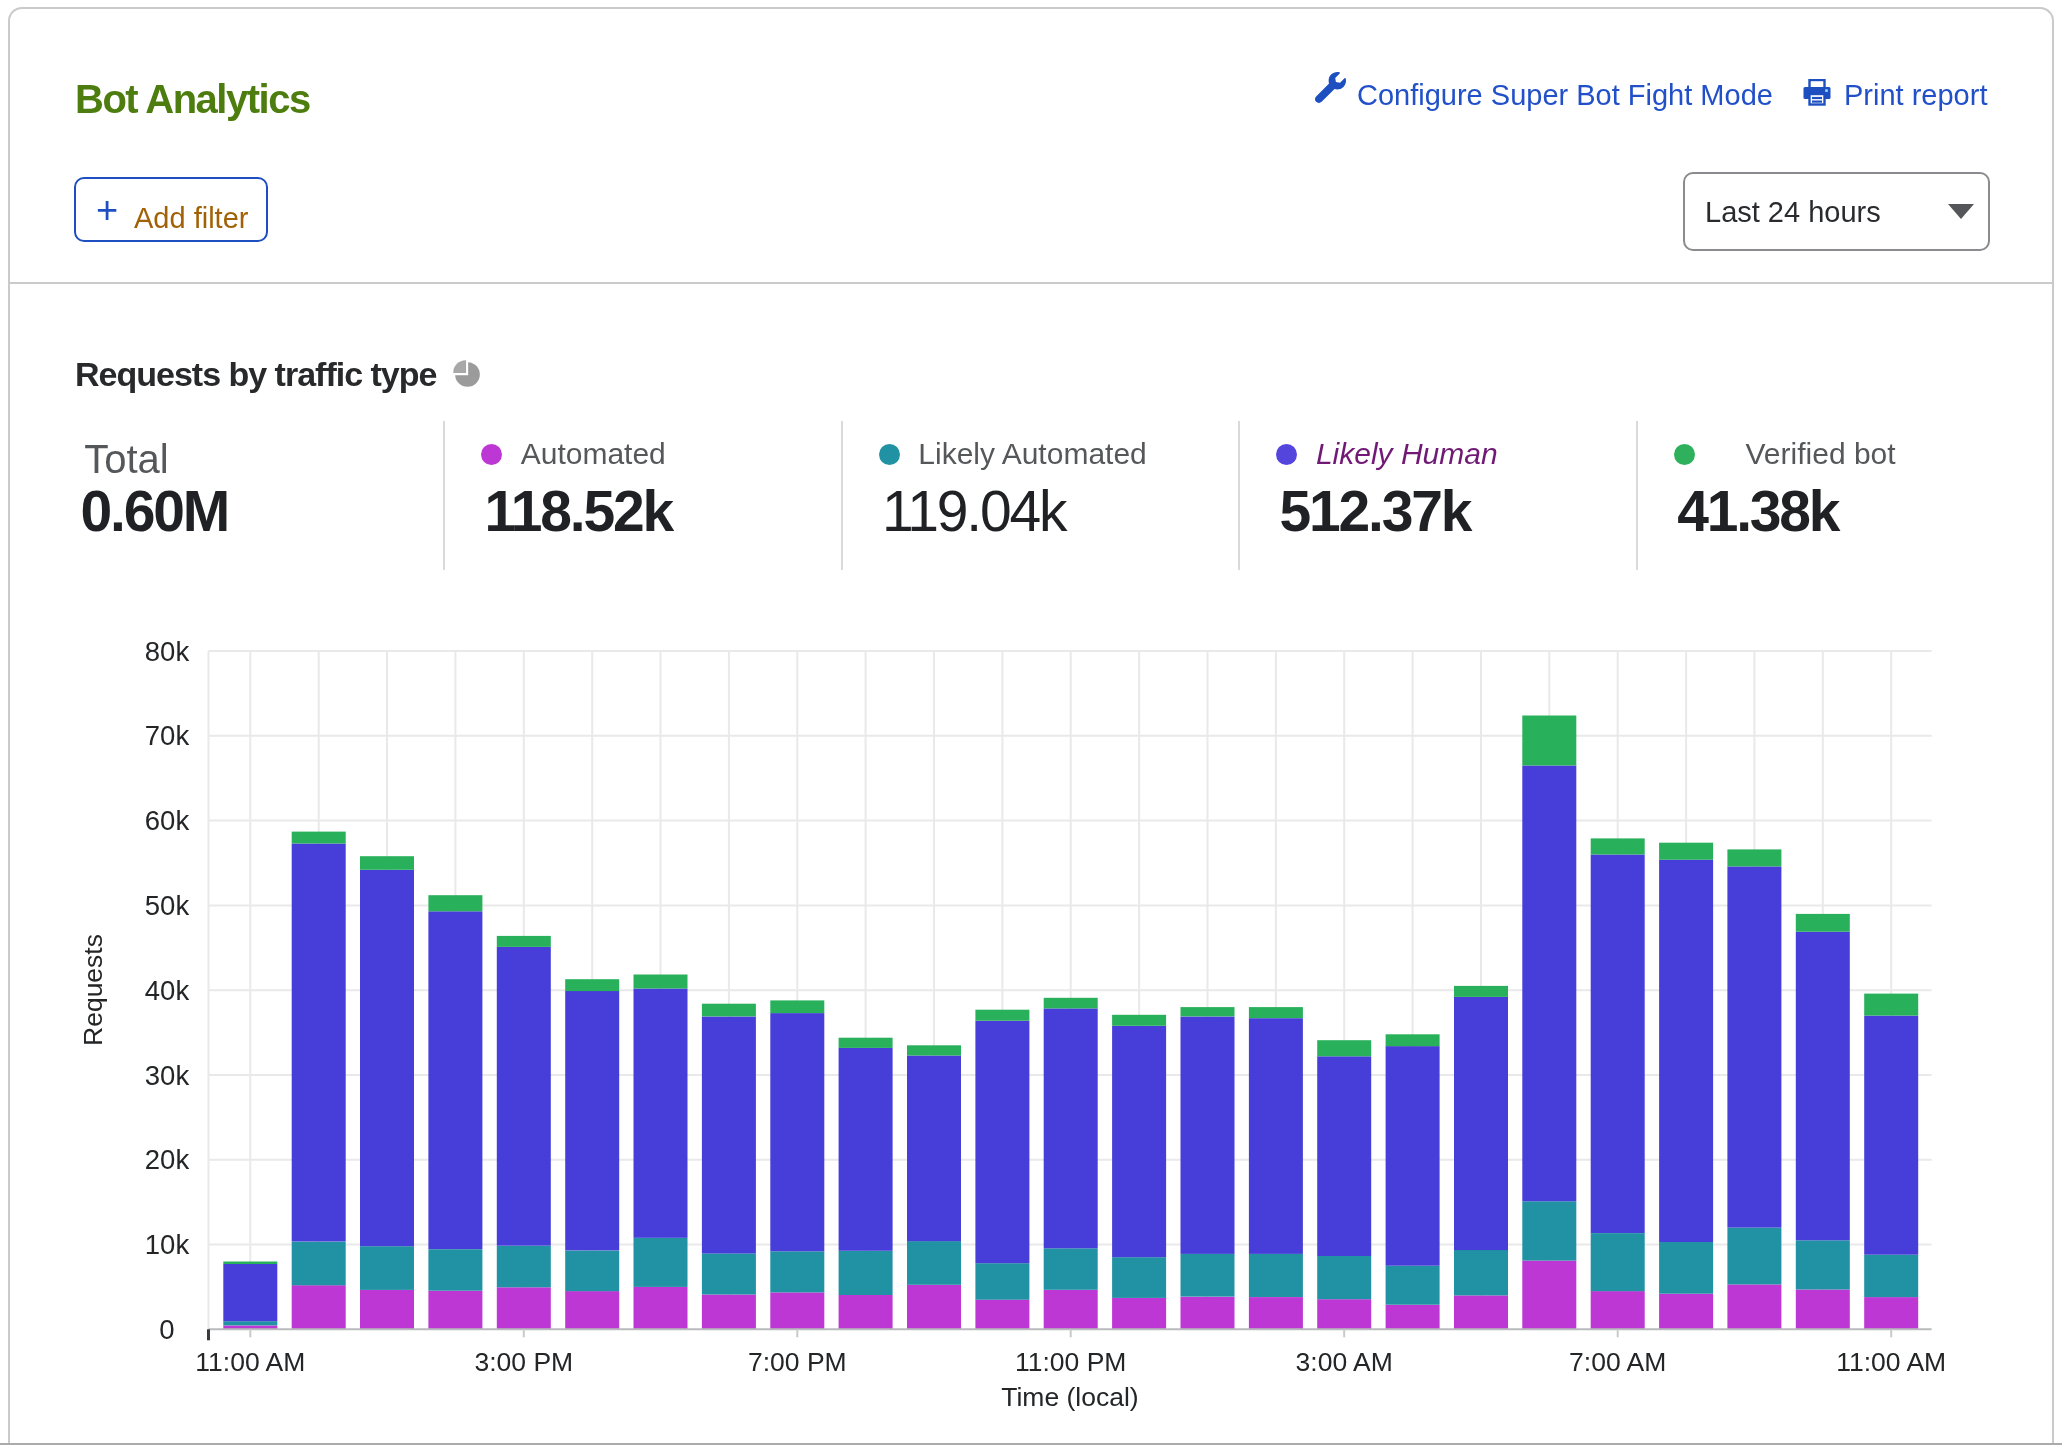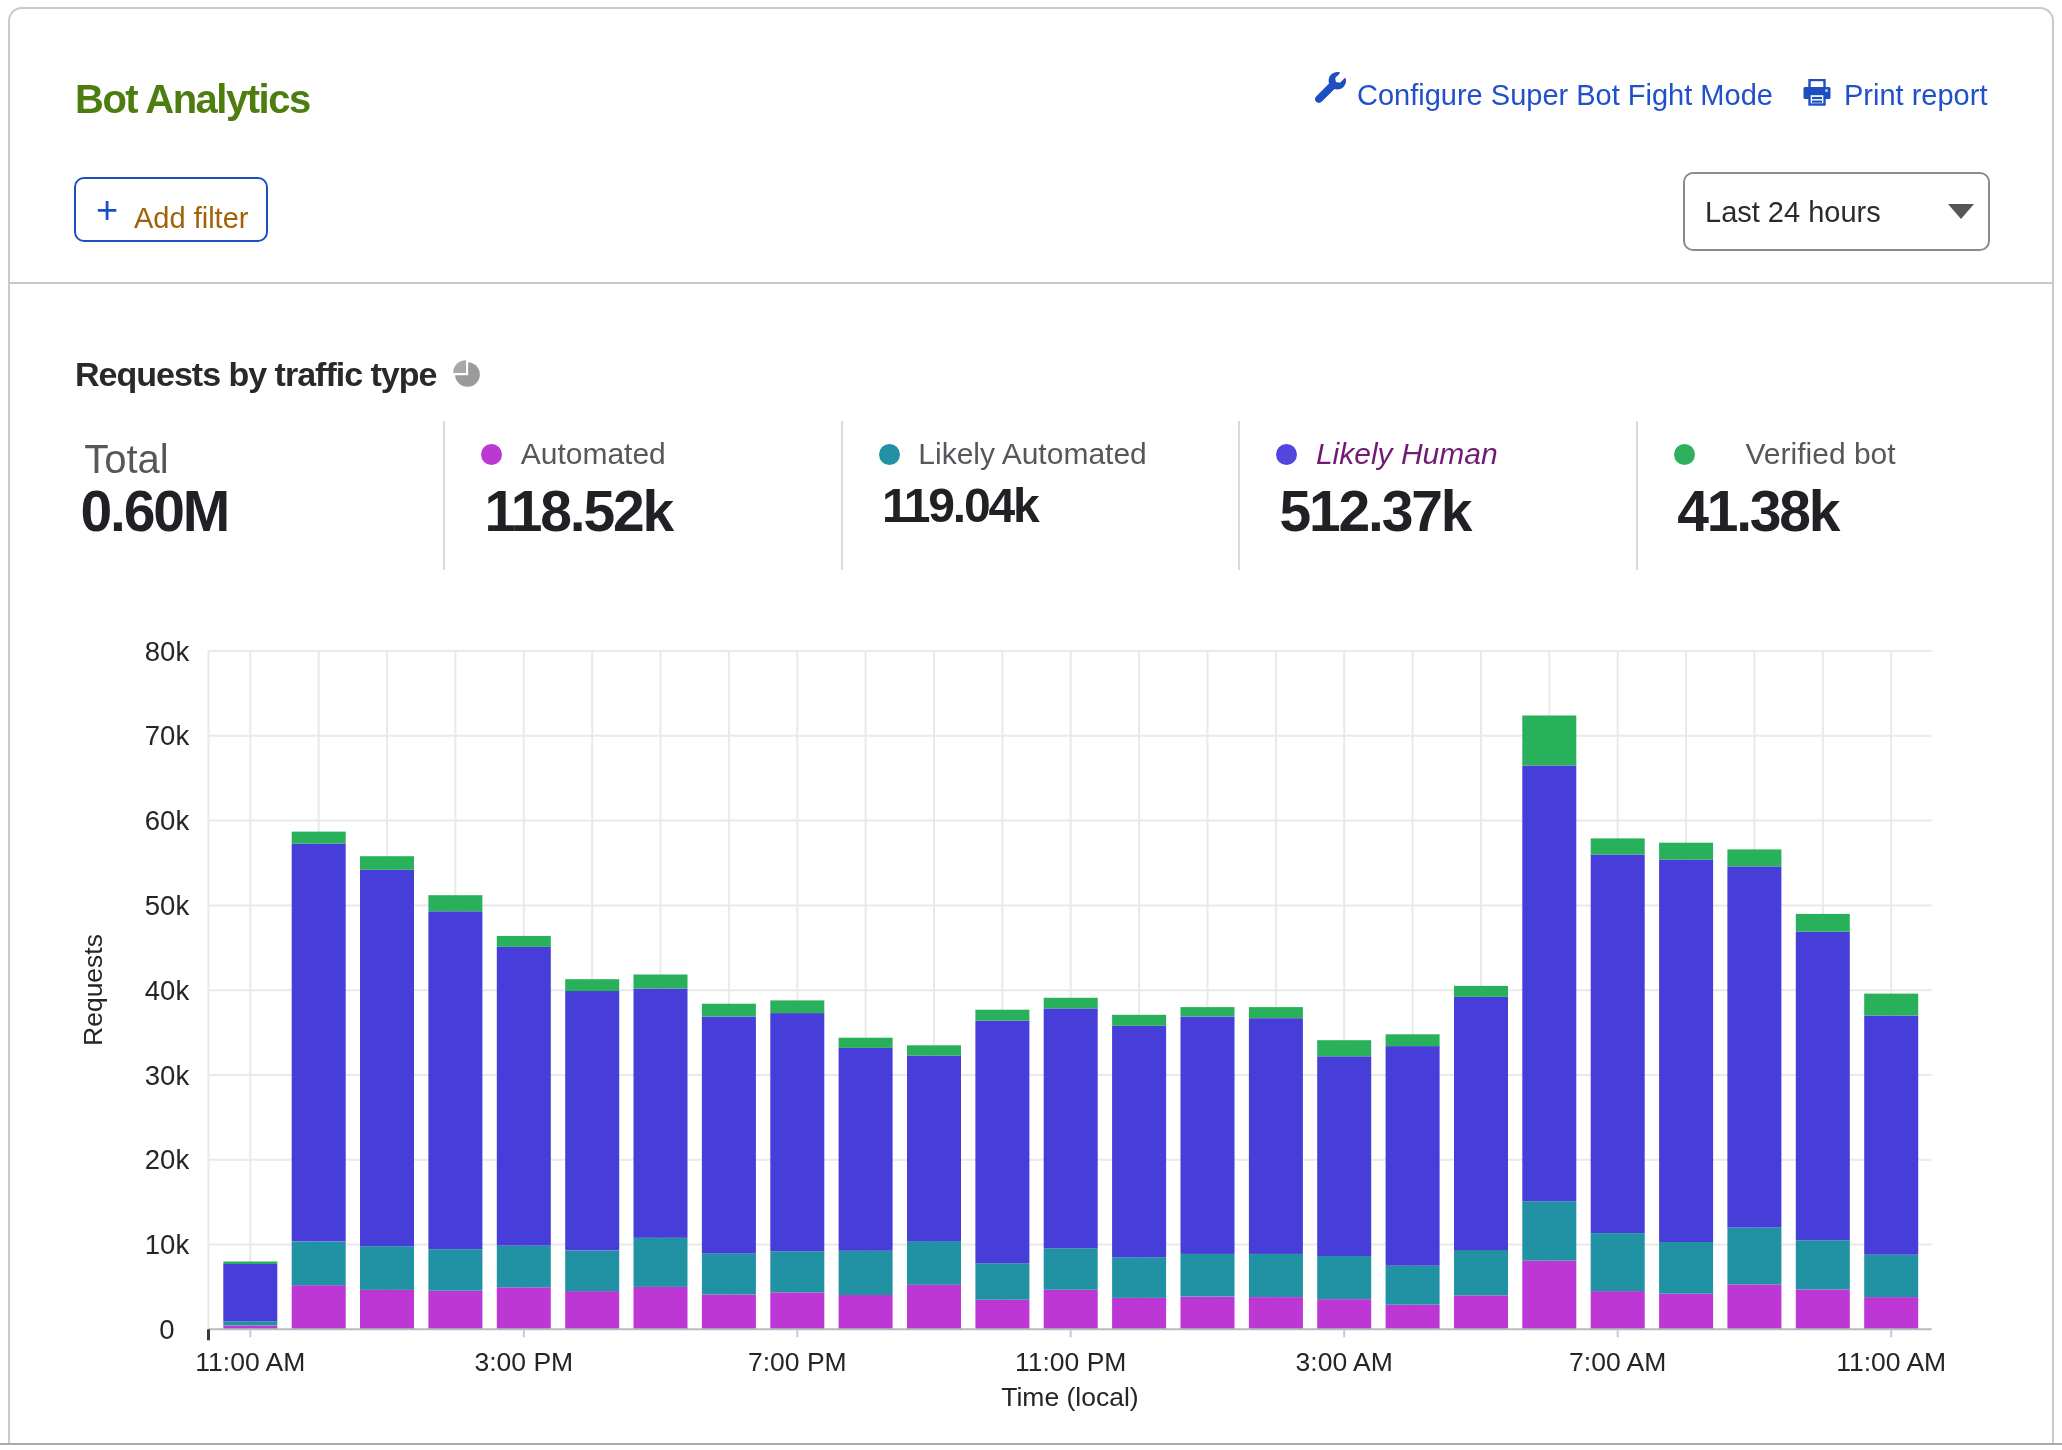--- a/index.html
+++ b/index.html
@@ -34,21 +34,21 @@
     <path fill="#9b9b9b" d="M17.8 2.5 A14.5 14.5 0 1 1 2.5 17.8 L17.8 17.8 Z"></path>
     <path fill="#a8a8a8" d="M15.3 0.3 A14.5 14.5 0 0 0 0.3 15.3 L15.3 15.3 Z"></path>
   </svg>
 <div style="position:absolute;left:84.2px;top:437px;font-size:40px;color:#55585b;">Total</div>
 <div style="position:absolute;left:80.5px;top:478px;font-size:57px;letter-spacing:-2.2px;font-weight:bold;color:#1f2124;">0.60M</div>
 <div style="position:absolute;left:481.1px;top:443.5px;width:21px;height:21px;border-radius:50%;background:#bd37d4;"></div>
 <div style="position:absolute;left:520.7px;top:437px;font-size:30px;color:#55585b;">Automated</div>
 <div style="position:absolute;left:484.4px;top:478px;font-size:57px;letter-spacing:-2.2px;font-weight:bold;color:#1f2124;">118.52k</div>
 <div style="position:absolute;left:878.7px;top:443.5px;width:21px;height:21px;border-radius:50%;background:#2192a4;"></div>
 <div style="position:absolute;left:918.3px;top:437px;font-size:30px;color:#55585b;">Likely Automated</div>
-<div style="position:absolute;left:882.0px;top:478px;font-size:48px;letter-spacing:-2.2px;font-weight:bold;color:#1f2124;">119.04k</div>
+<div style="position:absolute;left:882.0px;top:478px;font-size:57px;letter-spacing:-2.2px;font-weight:normal;color:#1f2124;">119.04k</div>
 <div style="position:absolute;left:1276.3px;top:443.5px;width:21px;height:21px;border-radius:50%;background:#5445dd;"></div>
 <div style="position:absolute;left:1315.9px;top:437px;font-size:30px;color:#701a75;font-style:italic;">Likely Human</div>
 <div style="position:absolute;left:1279.6px;top:478px;font-size:57px;letter-spacing:-2.2px;font-weight:bold;color:#1f2124;">512.37k</div>
 <div style="position:absolute;left:1673.9px;top:443.5px;width:21px;height:21px;border-radius:50%;background:#2eb05c;"></div>
 <div style="position:absolute;left:1713.5px;top:437px;font-size:30px;color:#55585b;margin-left:32px;">Verified bot</div>
 <div style="position:absolute;left:1677.2px;top:478px;font-size:57px;letter-spacing:-2.2px;font-weight:bold;color:#1f2124;">41.38k</div>
 <div style="position:absolute;left:443.2px;top:421px;width:2px;height:149px;background:#dadada;"></div>
 <div style="position:absolute;left:840.8px;top:421px;width:2px;height:149px;background:#dadada;"></div>
 <div style="position:absolute;left:1238.4px;top:421px;width:2px;height:149px;background:#dadada;"></div>
 <div style="position:absolute;left:1636.0px;top:421px;width:2px;height:149px;background:#dadada;"></div>

